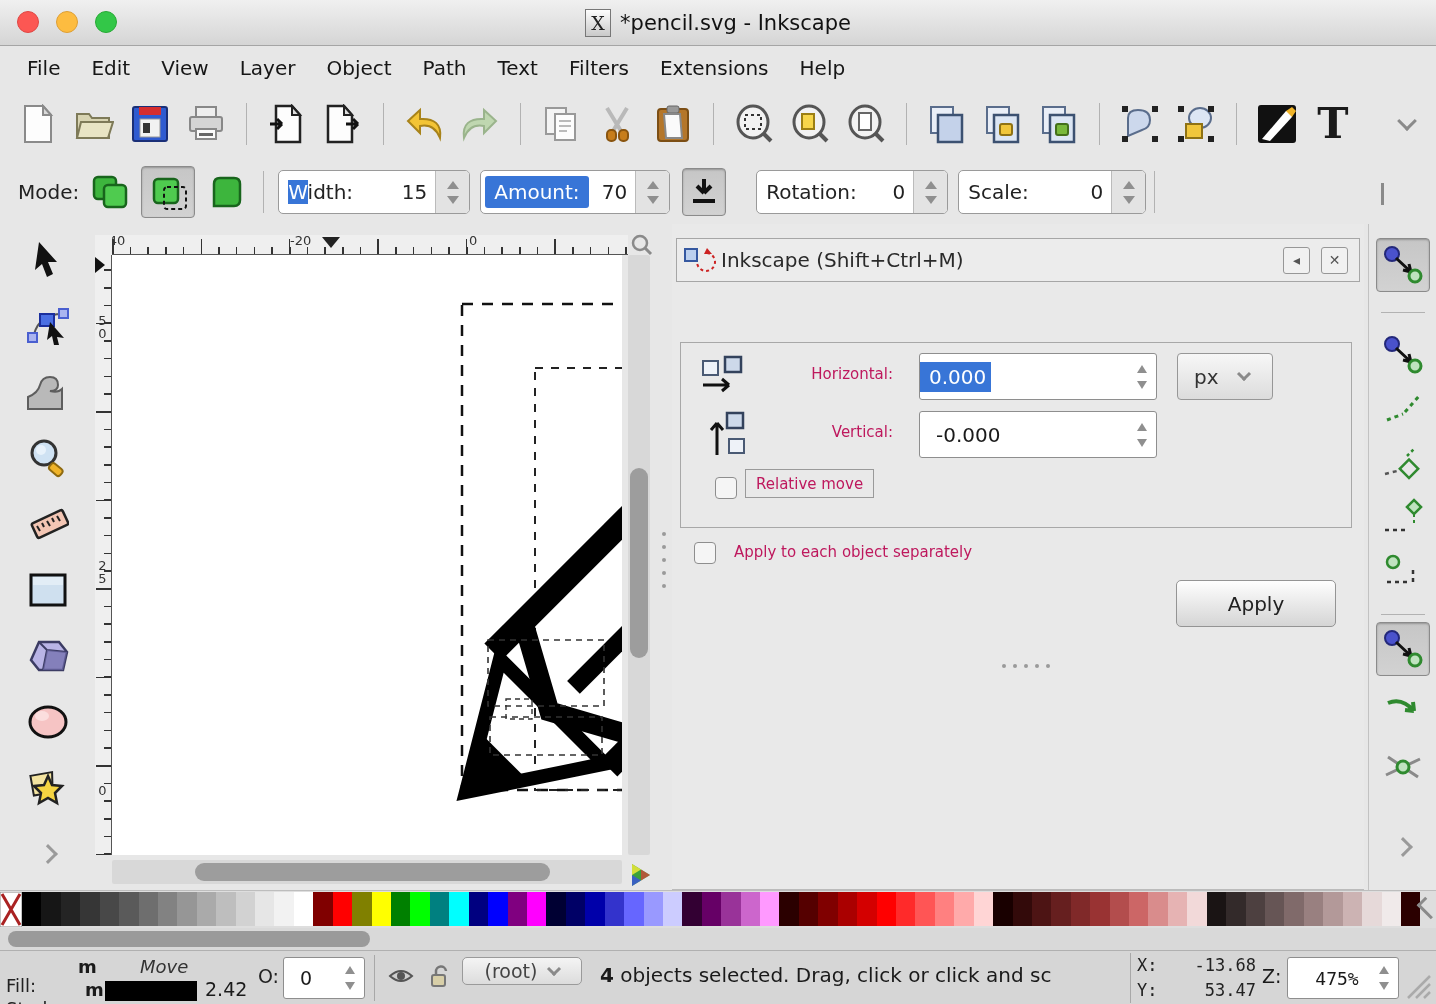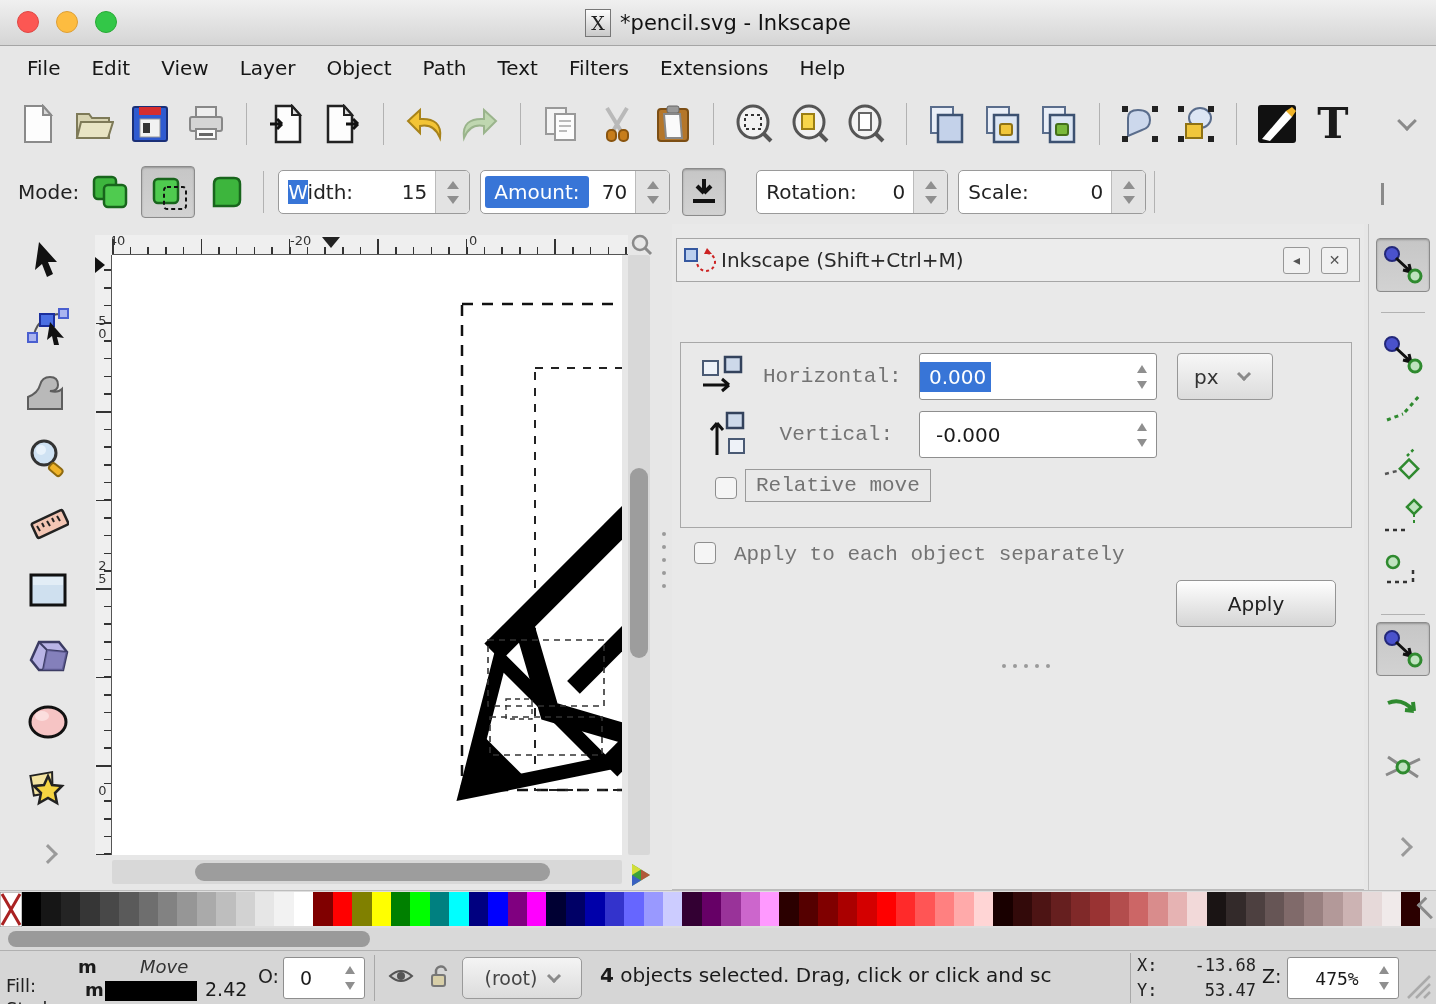--- a/index.html
+++ b/index.html
@@ -75,21 +75,21 @@
   
   #dialog-panel { left:672px; top:0; width:692px; height:666px; background:#e9e9e9; border-bottom:1px solid #bbb; }
   #dlg-header { left:4px; top:14px; width:684px; height:44px; border:1px solid #a6a6a6; background:#ececec; display:flex; align-items:center; }
   #dlg-title { font-size:20px; color:#2a2a2a; margin-left:4px; flex:1; }
   .dlg-hbtn { width:27px; height:27px; border:1px solid #979797; border-radius:3px; background:#f1f1f1; display:flex; align-items:center; justify-content:center; font-size:14px; color:#555; margin-right:11px; }
   #tabs { left:12px; top:76px; height:43px; display:flex; }
   .tab { height:43px; padding:0 22px; display:flex; align-items:center; font-size:20px; color:#222; background:#d9d9d9; border:1px solid #a8a8a8; border-left:none; border-radius:4px 4px 0 0; }
   .tab:first-child { border-left:1px solid #a8a8a8; }
   .tab.active { background:#fafafa; border-top:4px solid #3e80d8; border-bottom:1px solid #fafafa; position:relative; z-index:2; }
   #dlg-frame { left:8px; top:118px; width:672px; height:186px; border:1px solid #a8a8a8; }
-  .dlg-row-label { font-size:21px; color:#737373;font-family:Liberation Mono, monospace; }
+  .dlg-row-label { font-size:15px; color:#be185d; }
   .entry { background:#fff; border:1px solid #8e8e8e; border-radius:3px; display:flex; align-items:center; }
   .entry .val { font-size:20px; padding-left:16px; flex:1; }
   .entry .val.selected { flex:0 0 auto; background:#3875d7; color:#fff; padding:3px 5px 3px 9px; }
   .entry .spin-col { width:28px; height:100%; display:flex; flex-direction:column; align-items:center; justify-content:center; gap:8px; margin-left:auto; }
   .entry .arr-up,.entry .arr-dn { border-left-width:5px; border-right-width:5px; }
   .dropdown { border:1px solid #979797; border-radius:4px; background:linear-gradient(#f7f7f7,#dcdcdc); display:flex; align-items:center; font-size:20px; color:#333; }
   .checkbox { width:22px; height:22px; background:#f5f5f5; border:1px solid #8e8e8e; border-radius:4px; }
   .push-btn { border:1px solid #949494; border-radius:5px; background:linear-gradient(#fefefe,#d5d5d5); display:flex; align-items:center; justify-content:center; font-size:20px; color:#222; }
   .hdots { left:330px; top:440px; display:flex; gap:7px; }
 
@@ -113,21 +113,21 @@
   #fs-label-col { left:6px; top:5px; line-height:23px; color:#222;margin-top:18px; }
   #fill-marker { left:78px; top:5px; font-weight:bold; }
   #stroke-marker { left:85px; top:28px; font-weight:bold; }
   #fill-none { left:140px; top:5px; font-style:italic; color:#333; }
   #stroke-swatch { left:105px; top:30px; width:92px; height:20px; background:#000; }
   #stroke-width { left:205px; top:27px; font-size:19px; }
   #opacity-label { left:258px; top:14px; font-size:19px; color:#222; }
   #opacity-box { left:283px; top:6px; width:82px; height:42px; }
   #layer-eye { left:388px; top:14px; }
   #layer-lock { left:428px; top:14px; }
-  #layer-select { left:462px; top:6px; width:120px; height:42px; border:1px solid #9a9a9a; border-radius:5px; background:linear-gradient(#f4f4f4,#dcdcdc); display:flex; align-items:center; justify-content:center; gap:12px; font-size:19px; color:#444; }
+  #layer-select { left:462px; top:6px; width:120px; height:28px; border:1px solid #9a9a9a; border-radius:5px; background:linear-gradient(#f4f4f4,#dcdcdc); display:flex; align-items:center; justify-content:center; gap:12px; font-size:19px; color:#444; }
   #status-msg { left:600px; top:12px; width:528px; font-size:20px; white-space:nowrap; overflow:hidden; color:#1a1a1a; }
   #coords { left:1130px; top:2px; border-left:1px solid #a8a8a8; padding-left:6px; width:126px; height:50px; font-family:"DejaVu Sans Mono","Liberation Mono",monospace; font-size:17px; line-height:24px; color:#222; display:grid; grid-template-columns:24px 1fr; }
   #coords .cv { text-align:right; }
   #zoom-label { left:1262px; top:14px; font-size:19px; }
   #zoom-box { left:1287px; top:6px; width:112px; height:42px; }
   #zoom-box .val { font-family:"DejaVu Sans Mono","Liberation Mono",monospace; text-align:center; font-size:18px; }
   #resize-grip { left:1404px; top:972px; width:28px; height:28px; }
 </style>
 </head>
 <body>

